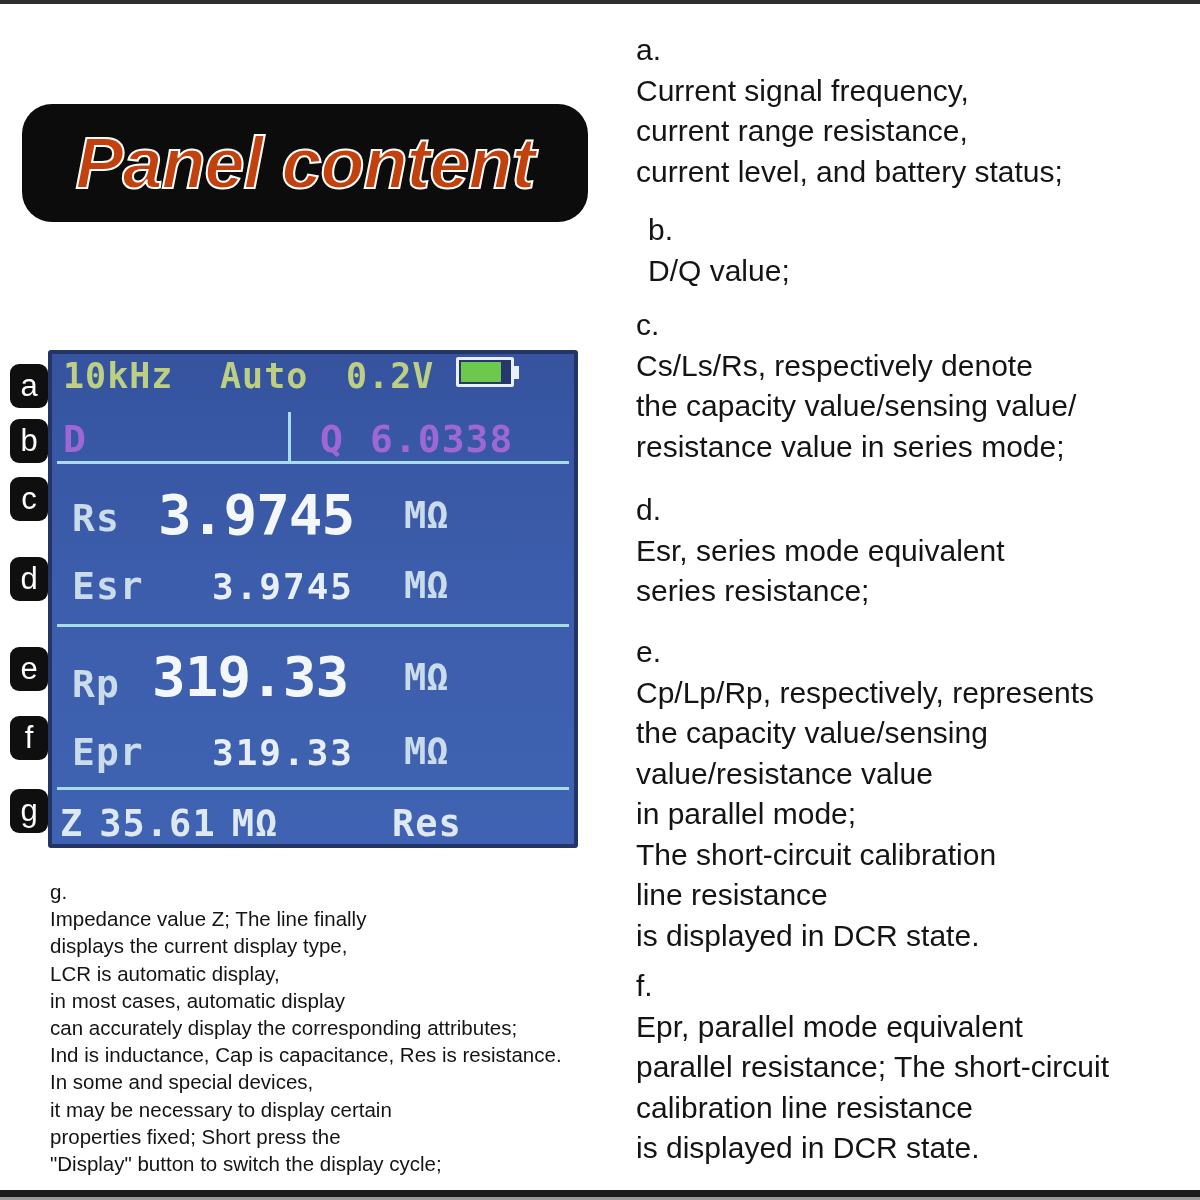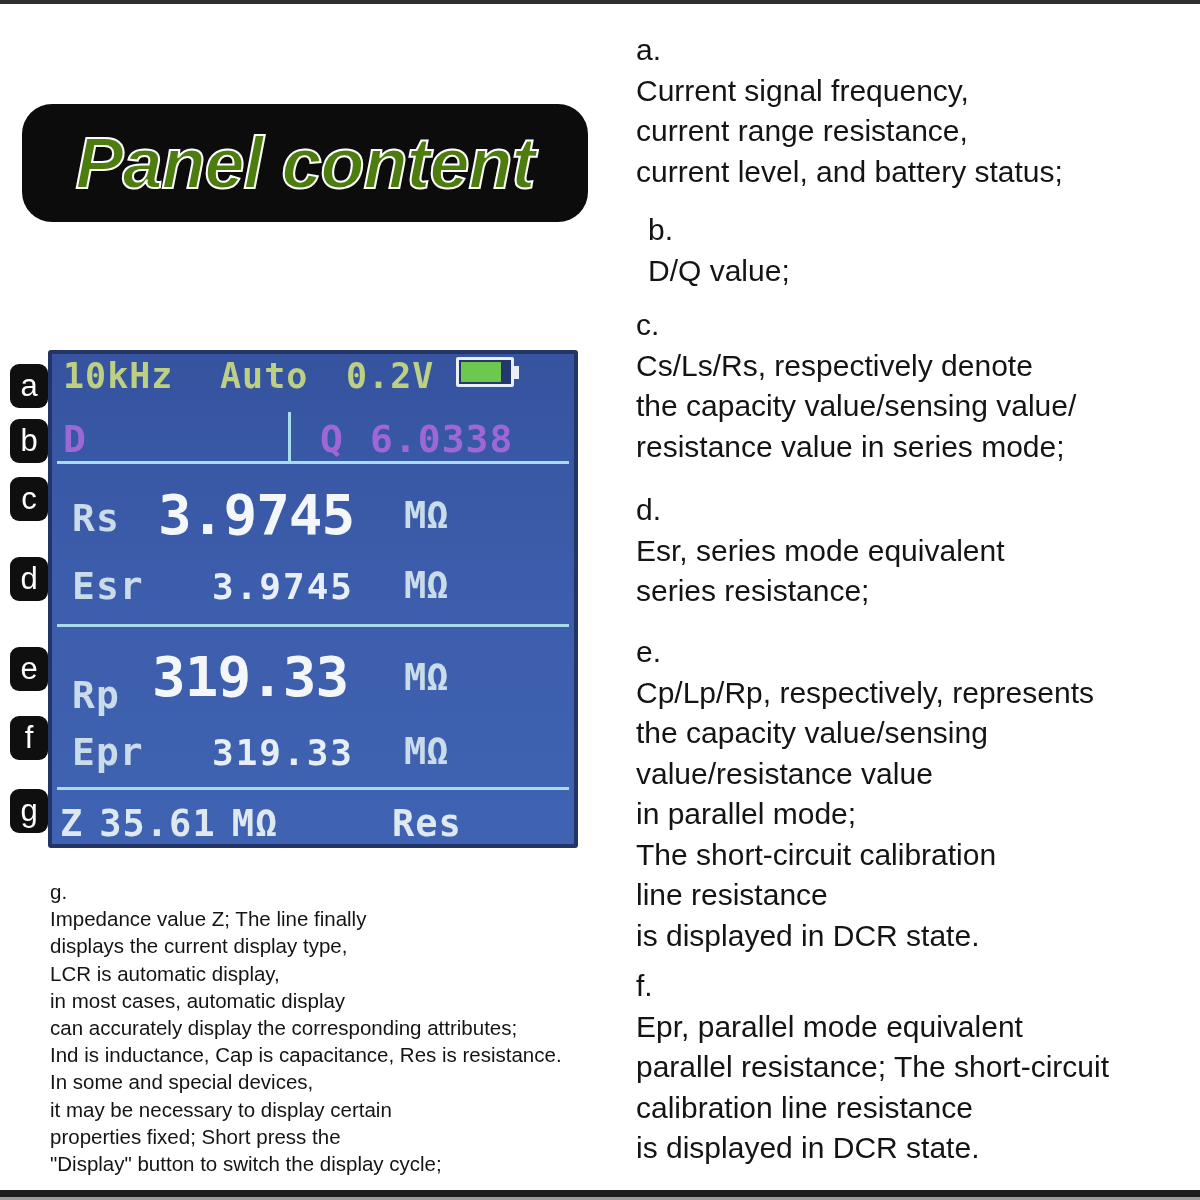--- a/index.html
+++ b/index.html
@@ -13,21 +13,21 @@
   .bottom-edge { position:absolute; left:0; top:1190px; width:1200px; height:7px; background:#1c1c1c; }
   .bottom-edge-light { position:absolute; left:0; top:1197px; width:1200px; height:3px; background:#9a9a9a; }
 
   
   .badge {
     position:absolute; left:22px; top:104px; width:566px; height:118px;
     background:#0c0c0c; border-radius:30px;
     display:flex; align-items:center; justify-content:center;
   }
   .badge span {
-    color:#4d7c0f; font-size:72px; font-weight:700; font-style:italic;
+    color:#c2410c; font-size:72px; font-weight:700; font-style:italic;
     letter-spacing:-1px; -webkit-text-stroke:2px #ffffff; white-space:nowrap;
   }
 
   
   .marker {
     position:absolute; left:10px; width:38px; height:44px;
     background:#0f0f0f; border-radius:9px; color:#ffffff;
     display:flex; align-items:center; justify-content:center;
     font-size:31px; font-weight:400;
   }
@@ -58,21 +58,21 @@
   .hline { position:absolute; left:5px; right:5px; height:3px; background:#a8dce9; }
   .hl-1 { top:107px; } .hl-2 { top:270px; } .hl-3 { top:433px; }
 
   .mlabel { position:absolute; left:20px; color:#cadcEA; color:#cadcea; font-size:38px; letter-spacing:1px; }
   .munit  { position:absolute; left:352px; color:#cadcea; font-size:37px; }
   .bigval { position:absolute; color:#f3f7fa; font-size:56px; letter-spacing:-1px; }
   .smallval { position:absolute; color:#e7eef5; font-size:36px; letter-spacing:2px; }
 
   .row-rs  .mlabel{top:142px;} .row-rs .bigval{left:106px; top:128px;} .row-rs .munit{top:140px;}
   .row-esr .mlabel{top:210px;} .row-esr .smallval{left:160px; top:212px;} .row-esr .munit{top:210px;}
-  .row-rp  .mlabel{top:319px;} .row-rp .bigval{left:100px; top:290px;} .row-rp .munit{top:302px;}
+  .row-rp  .mlabel{top:308px;} .row-rp .bigval{left:100px; top:290px;} .row-rp .munit{top:302px;}
   .row-epr .mlabel{top:376px;} .row-epr .smallval{left:160px; top:378px;} .row-epr .munit{top:376px;}
 
   .z-row { position:absolute; left:8px; top:448px; display:flex; gap:16px;
     color:#dde8f1; font-size:37px; letter-spacing:1px; }
   .res { position:absolute; left:340px; top:448px; color:#dde8f1; font-size:37px; letter-spacing:1px; }
 
   
   .note { position:absolute; left:636px; width:566px; font-size:30px; line-height:40.5px; color:#141414; }
   .note .body { white-space:pre-line; }
   .n-a{top:30px;} .n-b{top:210px; left:648px;} .n-c{top:305px;} .n-d{top:490px;}

